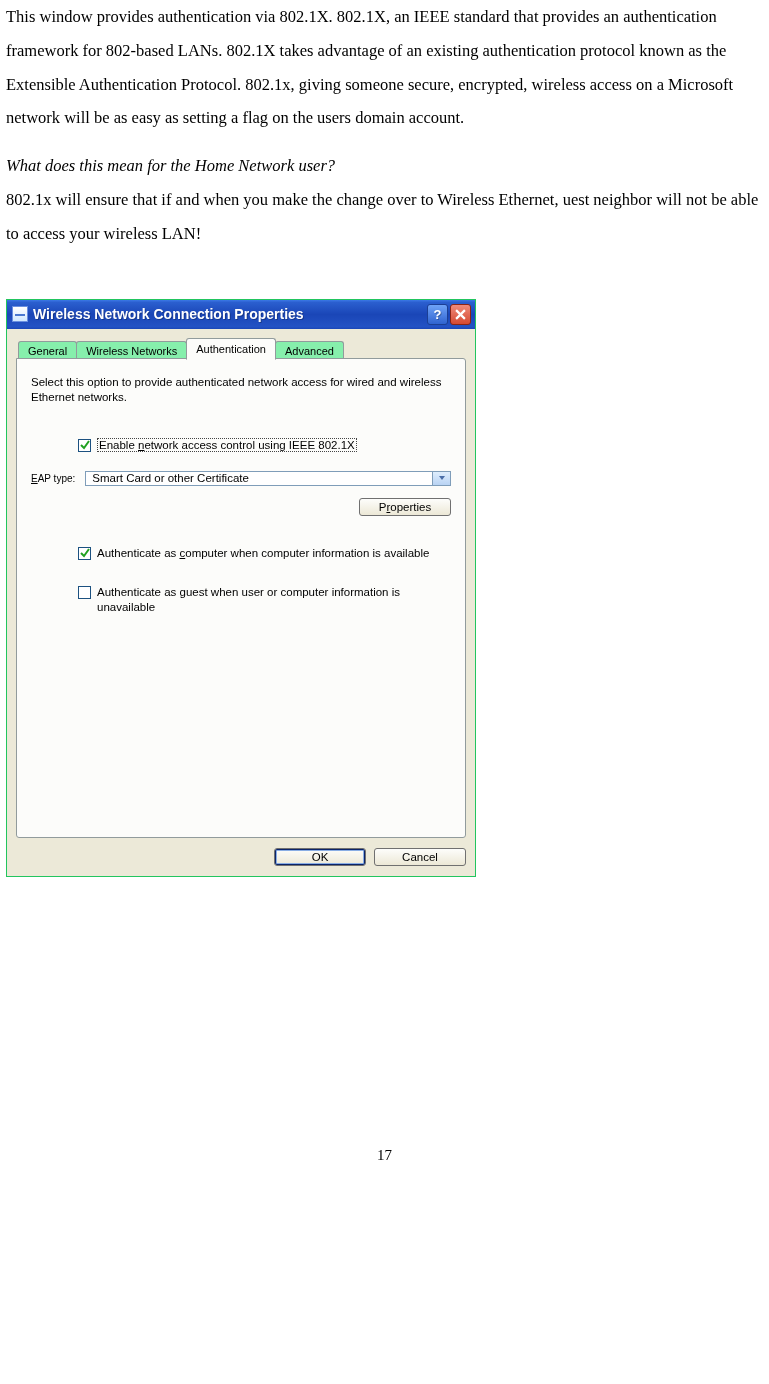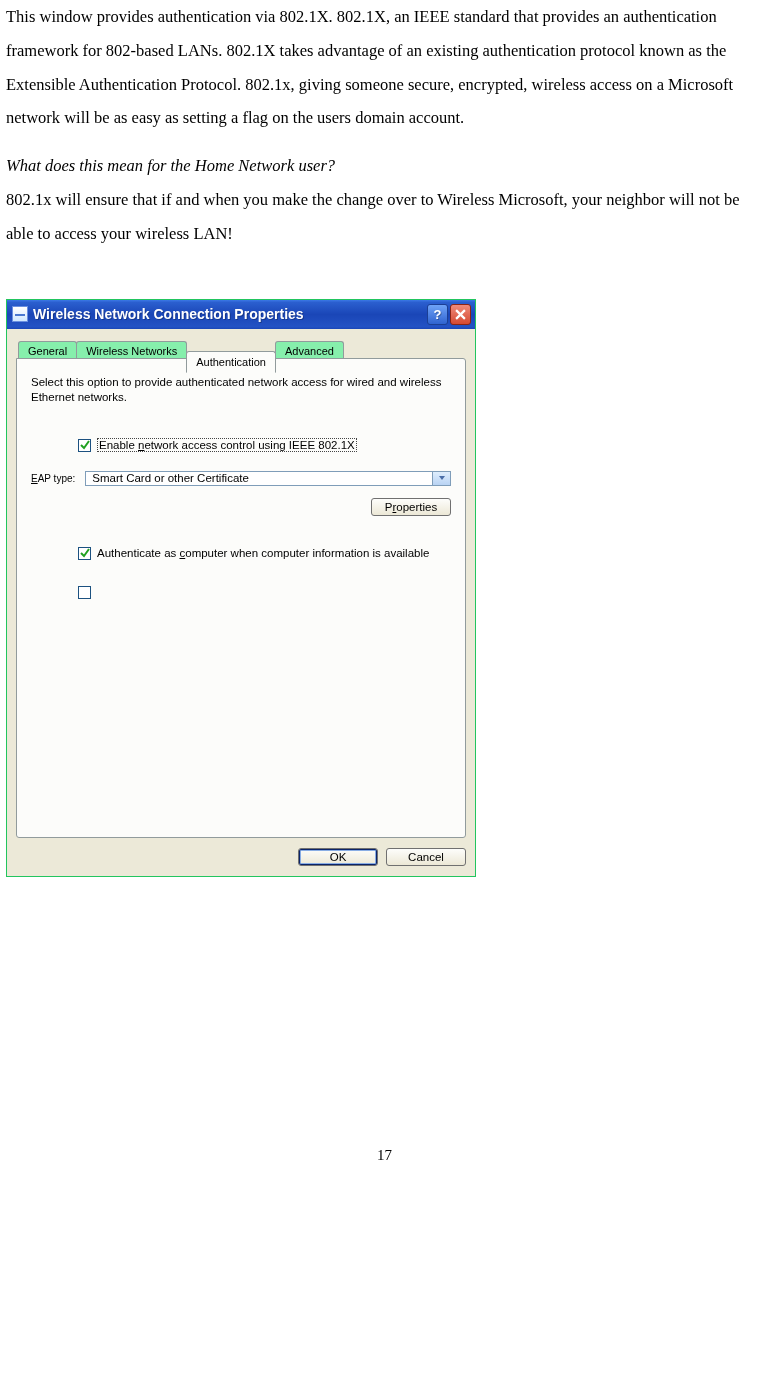--- a/index.html
+++ b/index.html
@@ -89,21 +89,21 @@
     border-bottom: none;
     border-radius: 3px 3px 0 0;
     margin-right: -1px;
     font-size: 11px;
     position: relative;
   }
   .tab.active {
     background: #fcfcfa;
     border-bottom: 1px solid #fcfcfa;
     z-index: 2;
-    top: 14px;
+    top: 1px;
     padding-top: 4px;
   }
   .tab:not(.active) { top: 2px; }
 
   .tabpage {
     background: #fcfcfa;
     border: 1px solid #919b9c;
     border-radius: 0 3px 3px 3px;
     padding: 16px 14px 14px 14px;
     min-height: 480px;
@@ -157,21 +157,21 @@
   .btn-xp {
     font-family: Tahoma, Arial, sans-serif;
     font-size: 11.5px;
     background: linear-gradient(#fdfdfb, #ece8d6);
     border: 1px solid #707070;
     border-radius: 3px;
     padding: 2px 0;
     box-sizing: border-box;
     text-align: center;
   }
-  .btn-xp.w90 { width: 80px; }
+  .btn-xp.w90 { width: 92px; }
   .props-row {
     display: flex; justify-content: flex-end;
     margin: 12px 0 30px 0;
   }
 
   .dlg-footer {
     display: flex; justify-content: flex-end; gap: 8px;
     margin-top: 10px;
   }
   .btn-xp.default {
@@ -189,21 +189,21 @@
 </head>
 <body>
 
 <div class="page">
 
   <div class="para">This window provides authentication via 802.1X. 802.1X, an IEEE standard that provides an authentication framework for 802-based LANs. 802.1X takes advantage of an existing authentication protocol known as the Extensible Authentication Protocol. 802.1x, giving someone secure, encrypted, wireless access on a Microsoft network will be as easy as setting a flag on the users domain account.</div>
 
   <div class="gap"></div>
 
   <div class="para italic">What does this mean for the Home Network user?</div>
-  <div class="para">802.1x will ensure that if and when you make the change over to Wireless Microsoft, your neighbor will not be able to access your wireless LAN!</div>
+  <div class="para">802.1x will ensure that if and when you make the change over to Wireless Ethernet, uest neighbor will not be able to access your wireless LAN!</div>
 
   <div class="biggap"></div>
 
   <div class="dialog-wrap">
     <div class="winxp">
 
       <div class="titlebar">
         <div class="titlebar-icon"></div>
         <div class="titlebar-title">Wireless Network Connection Properties</div>
         <div class="titlebar-btns">
@@ -271,20 +271,23 @@
               <span>Authenticate as </span><span class="underline-char">c</span><span>omputer when computer information is available</span>
             </div>
           </div>
 
           <div style="height:12px"></div>
 
           <div class="chkrow">
             <div class="chkbox">
               
             </div>
+            <div>
+              <span>Authenticate as </span><span class="underline-char">g</span><span>uest when user or computer information is unavailable</span>
+            </div>
           </div>
 
         </div>
 
         <div class="dlg-footer">
           <div class="btn-xp w90 default">OK</div>
           <div class="btn-xp w90">Cancel</div>
         </div>
 
       </div>

